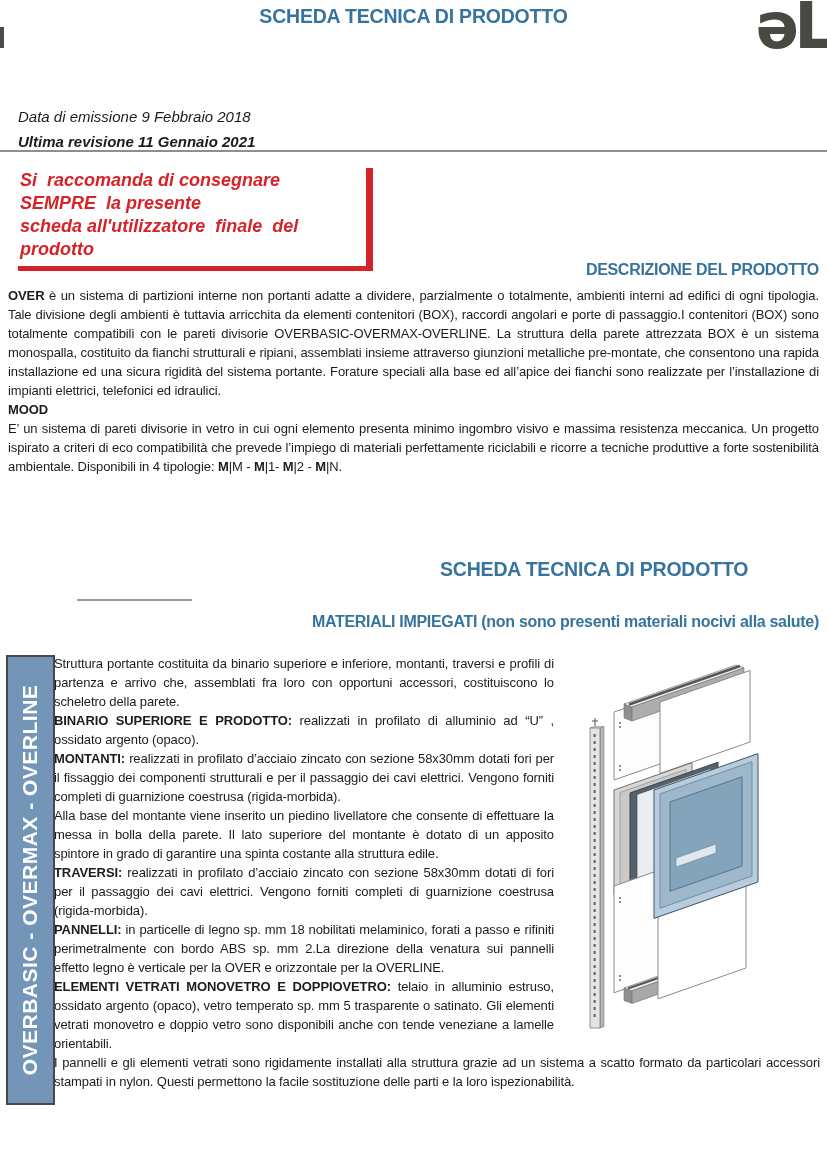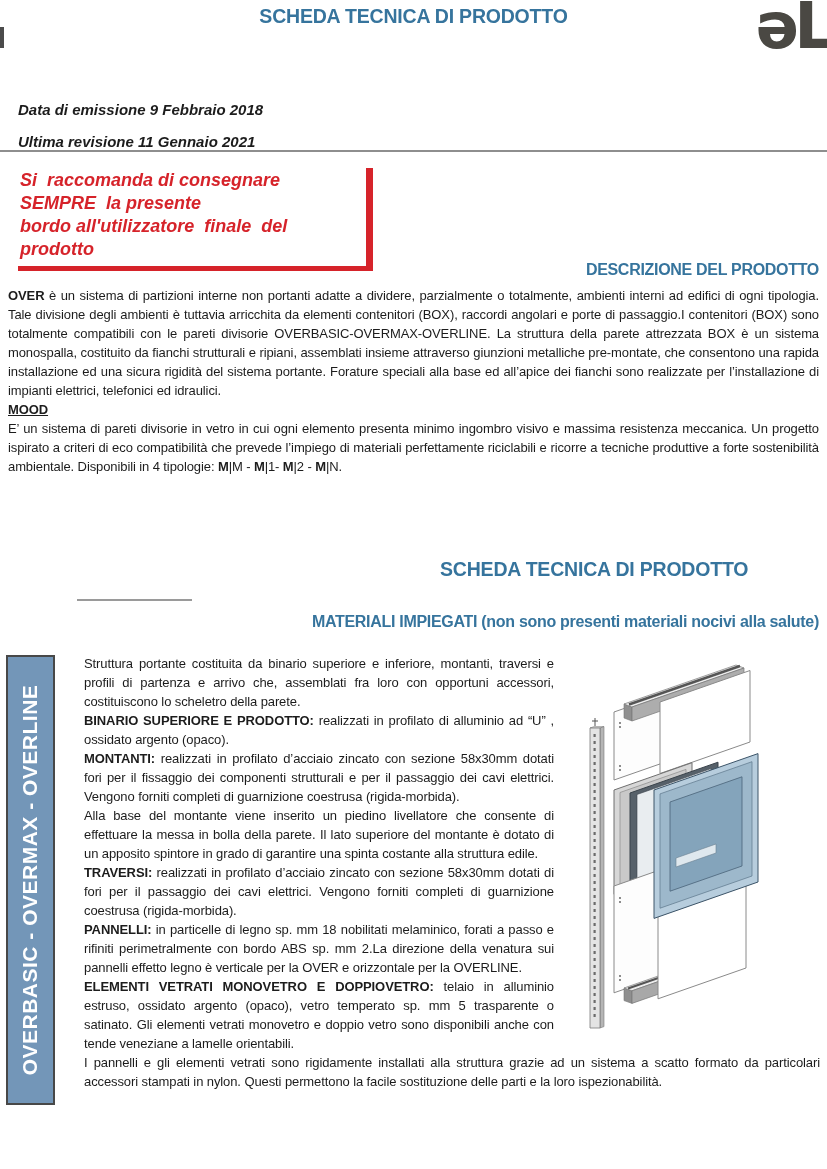--- a/index.html
+++ b/index.html
@@ -28,21 +28,21 @@
   }
   .logo .logo-e{display:inline-block;}
   .scan-mark{
     position:absolute;left:0;top:27px;width:4px;height:21px;
     background:#4b4b4b;
   }
   .date-line{
     position:absolute;left:18px;margin:0;
     font-style:italic;font-size:15px;color:#1c1c1c;
   }
-  .date-1{top:101px;font-weight:bold;}
+  .date-1{top:108px;}
   .date-2{top:133px;font-weight:bold;}
   .rule-full{
     position:absolute;left:0;top:150px;width:100%;height:2px;
     background:#8e8e8e;border:0;margin:0;
   }
   .warning-box{
     position:absolute;left:18px;top:168px;width:338px;
     padding:1px 8px 5px 2px;
     border-right:7px solid #D6232A;
     border-bottom:5px solid #D6232A;
@@ -57,21 +57,21 @@
     font-size:16px;font-weight:bold;color:#36749D;
     letter-spacing:-0.3px;margin:0 0 7px 0;text-align:right;
   }
   p.body{
     margin:0;text-align:justify;
     font-size:13px;line-height:19px;
     letter-spacing:-0.1px;color:#1c1c1c;
   }
   p.body b{font-weight:bold;}
   .sec-desc{position:absolute;left:8px;right:8px;top:261px;}
-  .mood{font-weight:bold;text-decoration:underline;}
+  .mood{font-weight:bold;}
   .title-2{
     position:absolute;left:440px;top:558px;margin:0;
     font-size:19.5px;font-weight:bold;color:#36749D;letter-spacing:-0.2px;
   }
   .rule-short{
     position:absolute;left:77px;top:599px;width:115px;height:2px;
     background:#9a9a9a;border:0;margin:0;
   }
   .materiali-head{position:absolute;left:8px;right:8px;top:613px;}
   
@@ -80,21 +80,21 @@
     position:absolute;left:6px;top:1px;width:49px;height:450px;
     background:#7396B8;border:2px solid #484848;box-sizing:border-box;
     display:flex;align-items:center;justify-content:center;
   }
   .sidebar span{
     transform:rotate(-90deg);
     white-space:nowrap;
     font-weight:bold;font-size:21px;letter-spacing:0.5px;
     color:#ffffff;
   }
-  .content{margin:0 7px 0 84px;}
+  .content{margin:0 7px 0 54px;}
   .drawing{
     float:right;width:252px;height:386px;
     margin:-4px 0 4px 14px;
   }
   .drawing svg{width:100%;height:100%;display:block;}
 </style>
 </head>
 <body>
 
 <div class="page">
@@ -107,21 +107,21 @@
 
   <div class="scan-mark"></div>
 
   <p class="date-line date-1">Data di emissione 9 Febbraio 2018</p>
   <p class="date-line date-2">Ultima revisione 11 Gennaio 2021</p>
 
   <hr class="rule-full">
 
   <div class="warning-box">
     <div>Si  raccomanda di consegnare  SEMPRE  la presente</div>
-    <div>bordo all'utilizzatore  finale  del prodotto</div>
+    <div>scheda all'utilizzatore  finale  del prodotto</div>
   </div>
 
   <section class="sec-desc">
     <h2 class="sec-head">DESCRIZIONE DEL PRODOTTO</h2>
     <p class="body"><b>OVER</b><span> è un sistema di partizioni interne non portanti adatte a dividere, parzialmente o totalmente, ambienti interni ad edifici di ogni tipologia. Tale divisione degli ambienti è tuttavia arricchita da elementi contenitori (BOX), raccordi angolari e porte di passaggio.I contenitori (BOX) sono totalmente compatibili con le pareti divisorie OVERBASIC-OVERMAX-OVERLINE. La struttura della parete attrezzata BOX è un sistema monospalla, costituito da fianchi strutturali e ripiani, assemblati insieme attraverso giunzioni metalliche pre-montate, che consentono una rapida installazione ed una sicura rigidità del sistema portante. Forature speciali alla base ed all’apice dei fianchi sono realizzate per l’installazione di impianti elettrici, telefonici ed idraulici.</span></p>
     <p class="body mood">MOOD</p>
     <p class="body"><span>E’ un sistema di pareti divisorie in vetro in cui ogni elemento presenta minimo ingombro visivo e massima resistenza meccanica. Un progetto ispirato a criteri di eco compatibilità che prevede l’impiego di materiali perfettamente riciclabili e ricorre a tecniche produttive a forte sostenibilità ambientale. Disponibili in 4 tipologie: </span><b>M</b><span>|M - </span><b>M</b><span>|1- </span><b>M</b><span>|2 - </span><b>M</b><span>|N.</span></p>
   </section>
 
   <h1 class="title-2">SCHEDA TECNICA DI PRODOTTO</h1>

